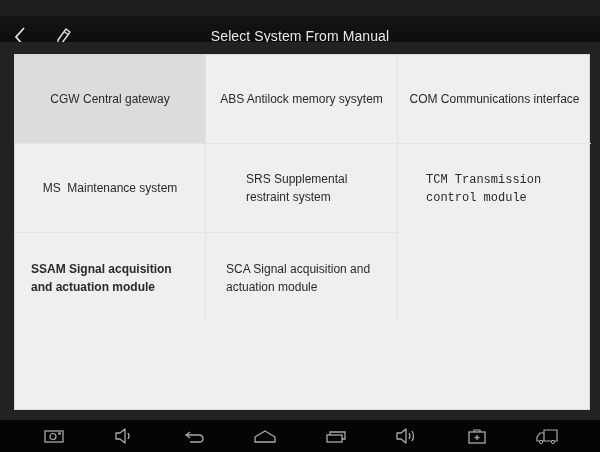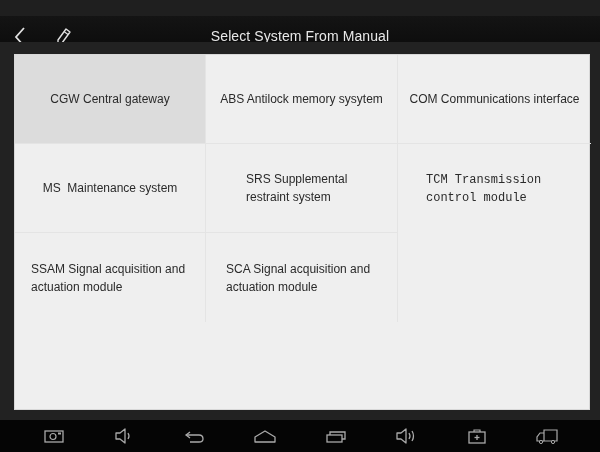--- a/index.html
+++ b/index.html
@@ -82,21 +82,21 @@
 
 <div class="frame"></div>
 
 <div class="grid">
   <div class="cell selected">CGW Central gateway</div>
   <div class="cell">ABS Antilock memory sysytem</div>
   <div class="cell">COM Communications interface</div>
   <div class="cell" style="white-space:pre;">MS  Maintenance system</div>
   <div class="cell" style="padding:0 40px;">SRS Supplemental restraint system</div>
   <div class="cell" style="padding:0 28px;font-family:Liberation Mono, monospace;">TCM Transmission control module</div>
-  <div class="cell" style="padding:0 16px;">SSAM Signal acquisition and actuation module</div>
+  <div class="cell" style="padding:0 16px;font-weight:bold;">SSAM Signal acquisition and actuation module</div>
   <div class="cell" style="padding:0 20px;">SCA Signal acquisition and actuation module</div>
 </div>
 
 <div class="navbar">
   <div class="nav-icon" style="left:43px;">
     <svg width="22" height="18" viewBox="0 0 22 18">
       <rect x="2" y="4" width="18" height="11" fill="none" stroke="#aaa" stroke-width="1.3"></rect>
       <circle cx="10" cy="9.5" r="3" fill="none" stroke="#aaa" stroke-width="1.2"></circle>
       <rect x="15" y="5.5" width="3" height="2" fill="#aaa"></rect>
     </svg>

